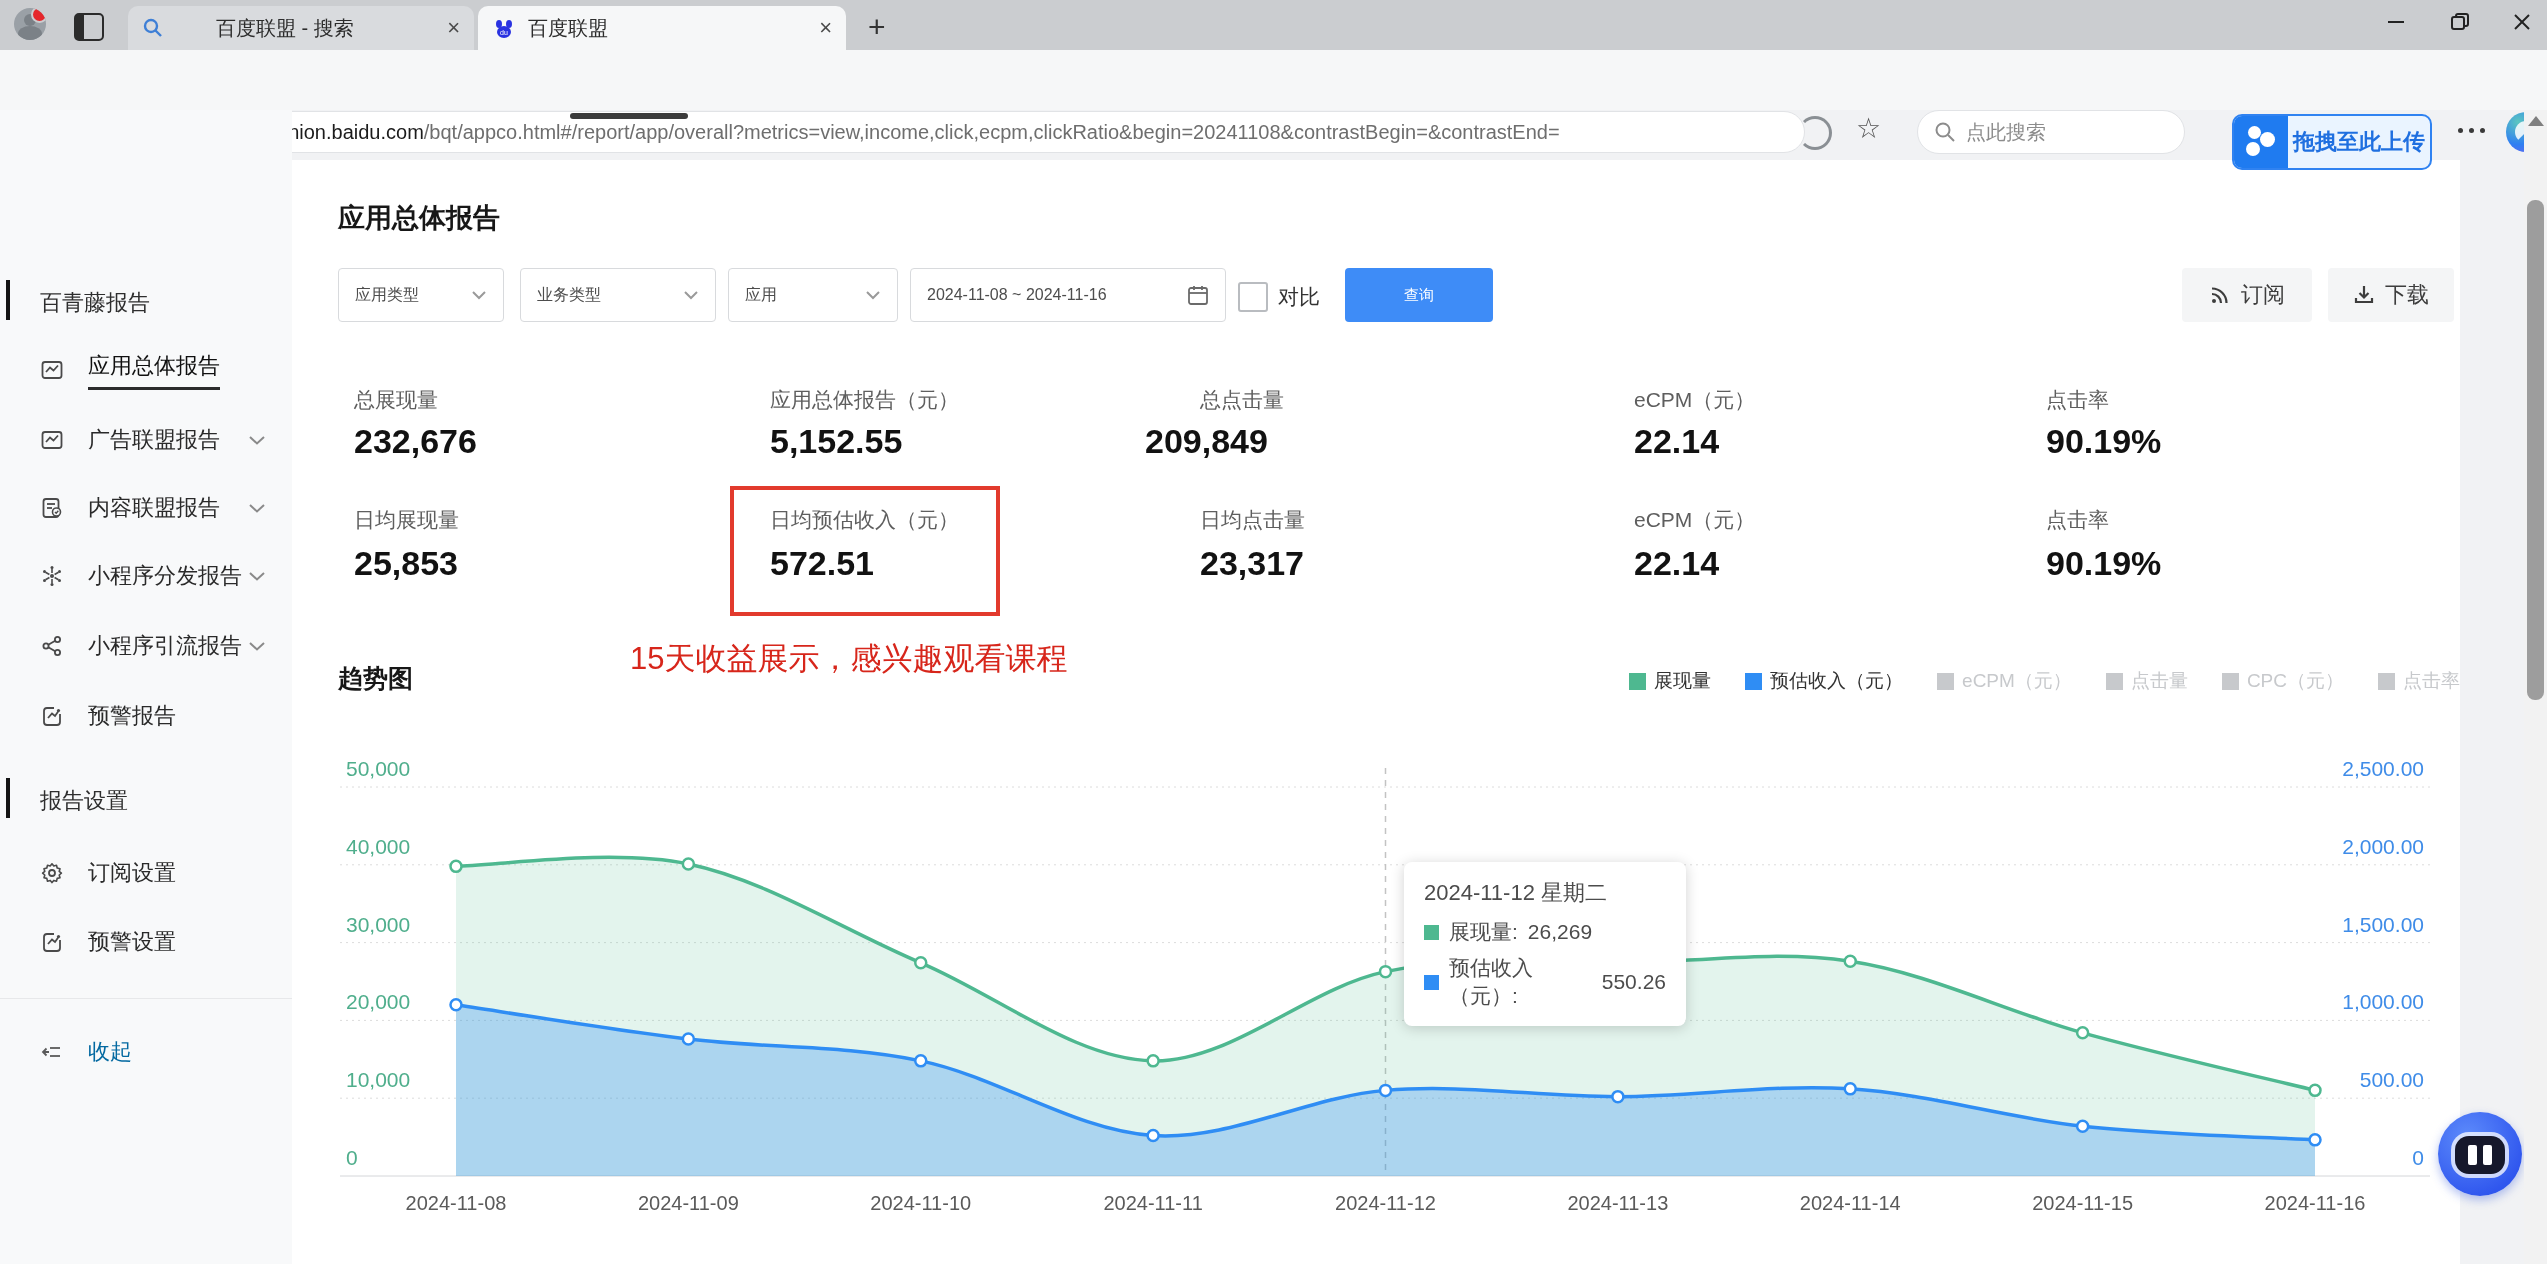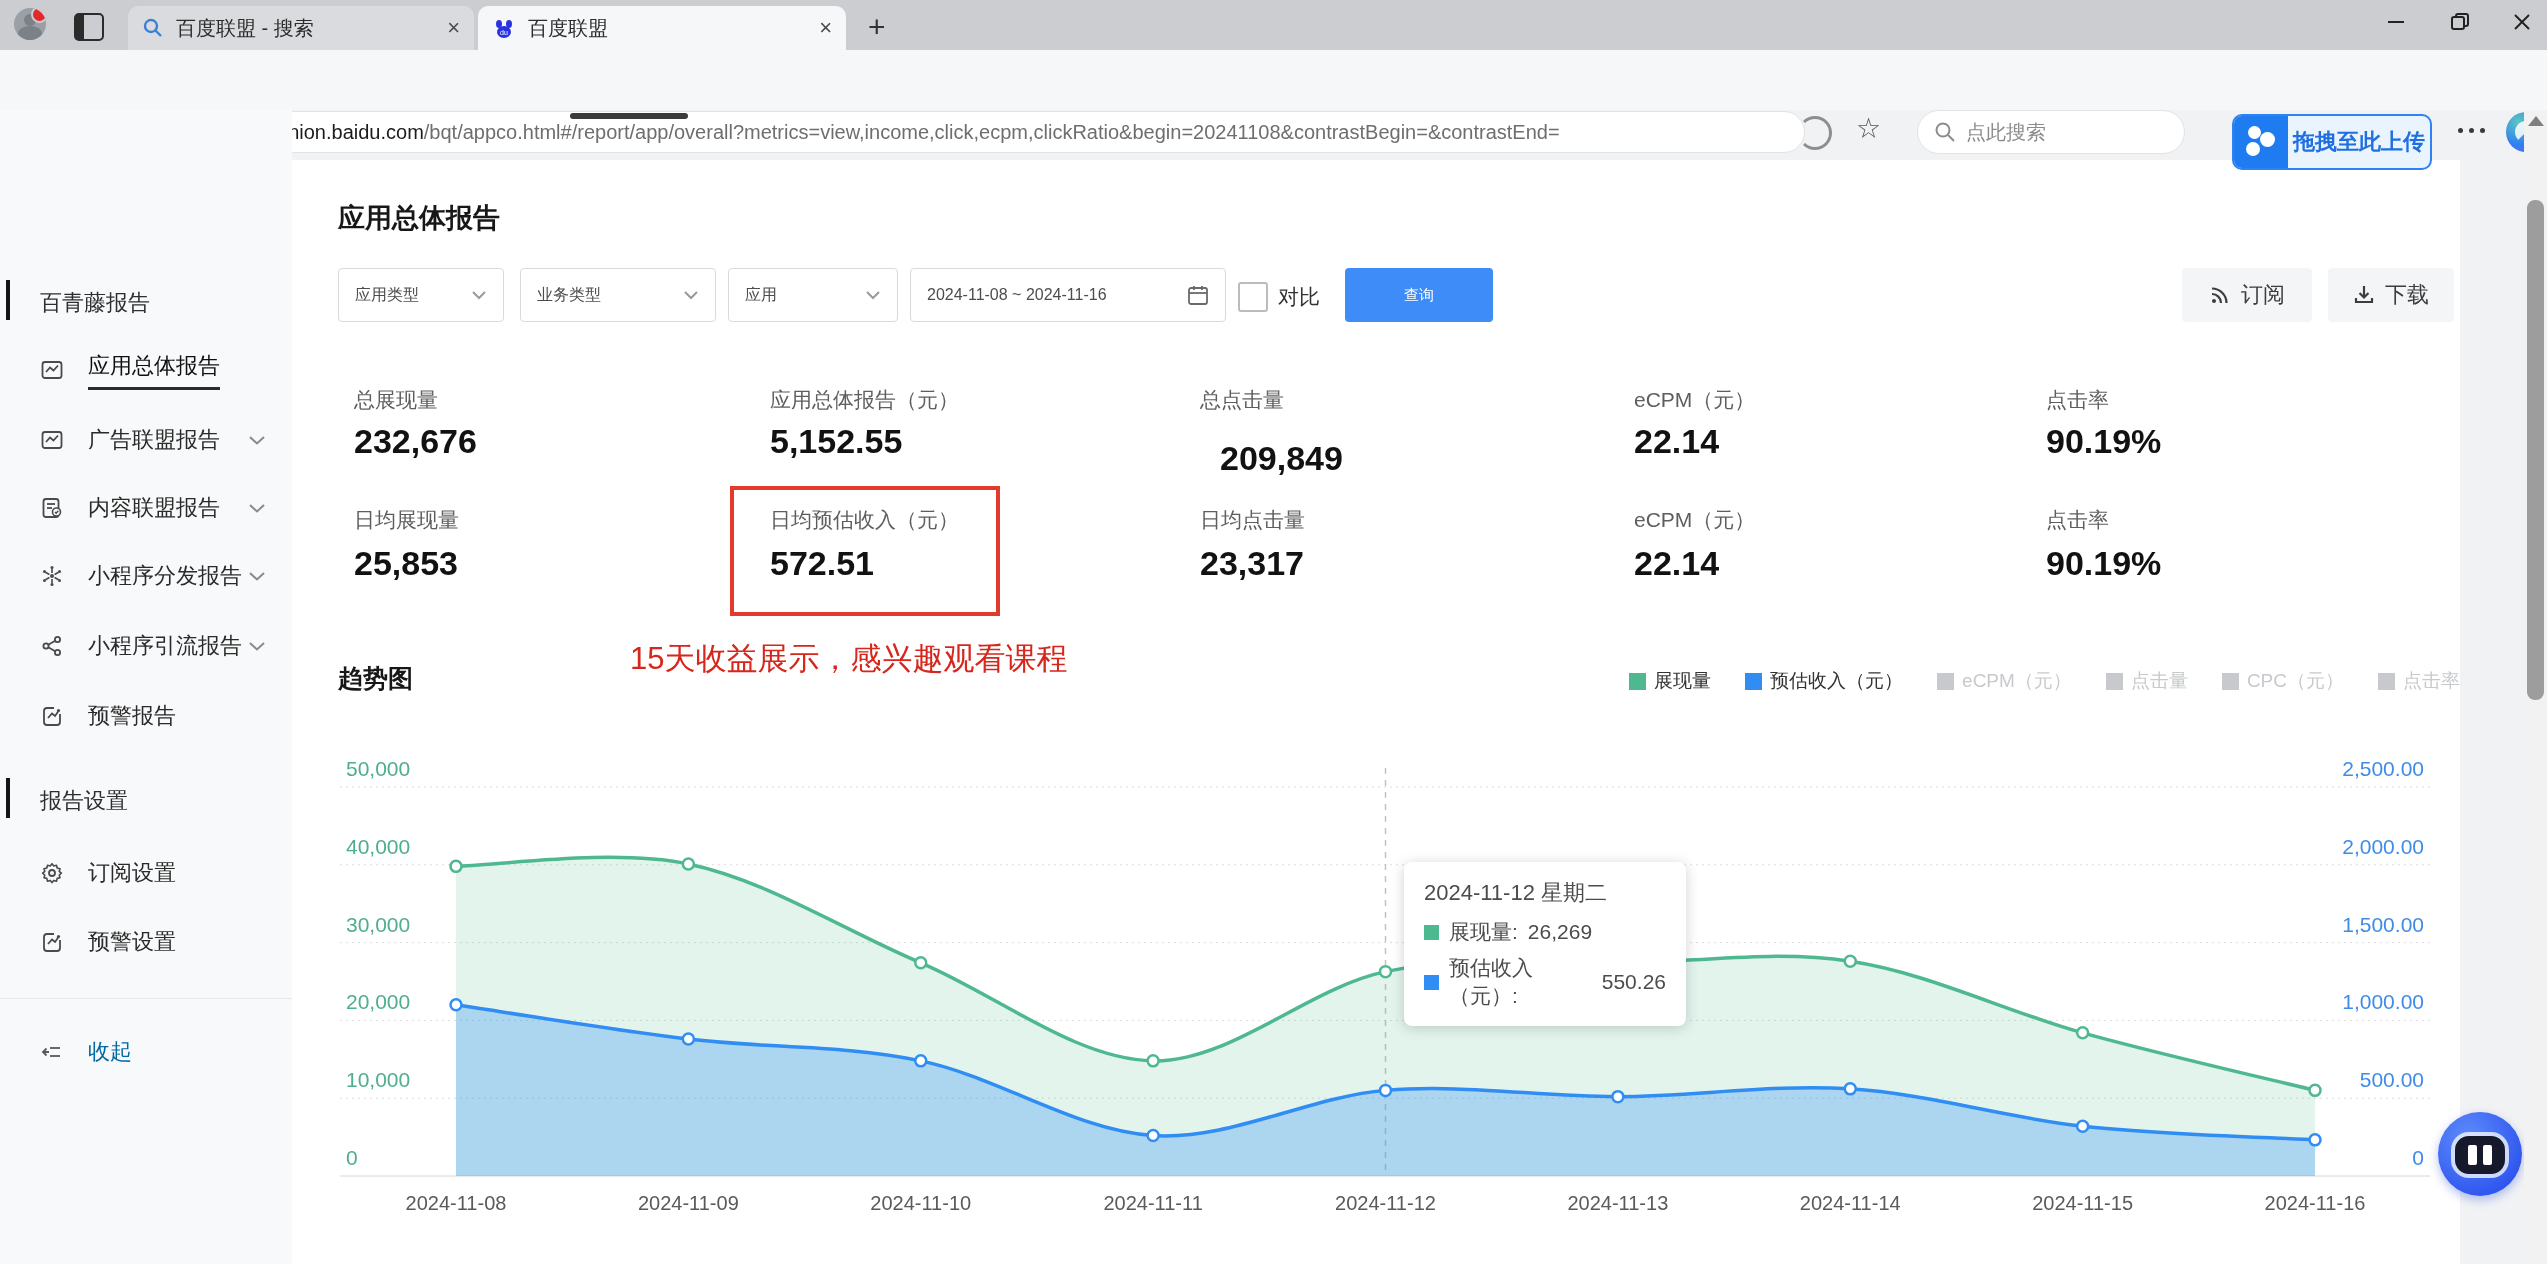--- a/index.html
+++ b/index.html
@@ -8,21 +8,21 @@
   .abs{position:absolute;}
   
   .titlebar{left:0;top:0;width:2547px;height:50px;background:#cbcdd0;}
   .avatar{left:14px;top:8px;width:32px;height:32px;border-radius:50%;background:#9aa0a6;overflow:hidden;}
   .avatar .head{position:absolute;left:10px;top:6px;width:12px;height:12px;border-radius:50%;background:#7b8187;}
   .avatar .body{position:absolute;left:4px;top:18px;width:24px;height:16px;border-radius:50%;background:#7b8187;}
   .avatar .dot{position:absolute;right:-2px;top:-2px;width:13px;height:13px;border-radius:50%;background:#e5262b;border:2px solid #cbcdd0;}
   .tablayout{left:74px;top:13px;width:26px;height:24px;border:2.5px solid #2b2b2b;border-radius:5px;}
   .tablayout::after{content:"";position:absolute;left:0;top:0;width:8px;height:100%;background:#2b2b2b;}
   .tab{top:6px;height:44px;border-radius:10px 10px 0 0;display:flex;align-items:center;padding:0 14px;box-sizing:border-box;}
-  .tab.inactive{left:128px;width:346px;background:#d9dbde;}
+  .tab.inactive{left:128px;width:346px;background:#d9dbde;gap:40px;}
   .tab.active{left:478px;width:368px;background:#f6f7f8;}
   .tab .t-title{font-size:20px;color:#2c2c2c;white-space:nowrap;overflow:hidden;flex:1;margin-left:12px;}
   .tab .t-close{font-size:22px;color:#4a4a4a;margin-left:10px;}
   .newtab{left:868px;top:10px;font-size:30px;color:#333;}
   .winbtn{top:0;width:56px;height:44px;display:flex;align-items:center;justify-content:center;font-size:22px;color:#222;}
   
   .urlbar{left:0;top:50px;width:2547px;height:60px;background:#f6f7f8;}
   .navico{top:64px;font-size:26px;color:#3d3d3d;}
   .urlpill{left:160px;top:61px;width:1645px;height:42px;background:#fff;border:1px solid #e1e3e6;border-radius:22px;
            display:flex;align-items:center;padding:0 20px;box-sizing:border-box;overflow:hidden;}
@@ -366,21 +366,21 @@
     <path d="M3 14 v4 h16 v-4" fill="none" stroke="#3d3d3d" stroke-width="2.2"></path>
   </svg>
   <span>下载</span>
 </div>
 
 <div class="abs stat-lbl" style="left:354px;top:386px;">总展现量</div>
 <div class="abs stat-val" style="left:354px;top:422px;">232,676</div>
 <div class="abs stat-lbl" style="left:770px;top:386px;">应用总体报告（元）</div>
 <div class="abs stat-val" style="left:770px;top:422px;">5,152.55</div>
 <div class="abs stat-lbl" style="left:1200px;top:386px;">总点击量</div>
-<div class="abs stat-val" style="left:1220px;top:422px;margin-top:17px;">209,849</div>
+<div class="abs stat-val" style="left:1145px;top:422px;">209,849</div>
 <div class="abs stat-lbl" style="left:1634px;top:386px;">eCPM（元）</div>
 <div class="abs stat-val" style="left:1634px;top:422px;">22.14</div>
 <div class="abs stat-lbl" style="left:2046px;top:386px;">点击率</div>
 <div class="abs stat-val" style="left:2046px;top:422px;">90.19%</div>
 
 <div class="abs stat-lbl" style="left:354px;top:506px;">日均展现量</div>
 <div class="abs stat-val" style="left:354px;top:544px;">25,853</div>
 <div class="abs stat-lbl" style="left:770px;top:506px;">日均预估收入（元）</div>
 <div class="abs stat-val" style="left:770px;top:544px;">572.51</div>
 <div class="abs stat-lbl" style="left:1200px;top:506px;">日均点击量</div>

